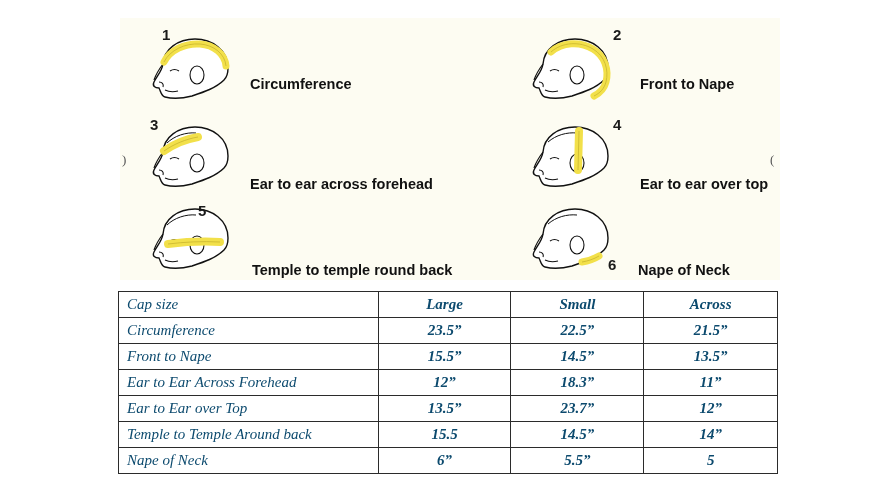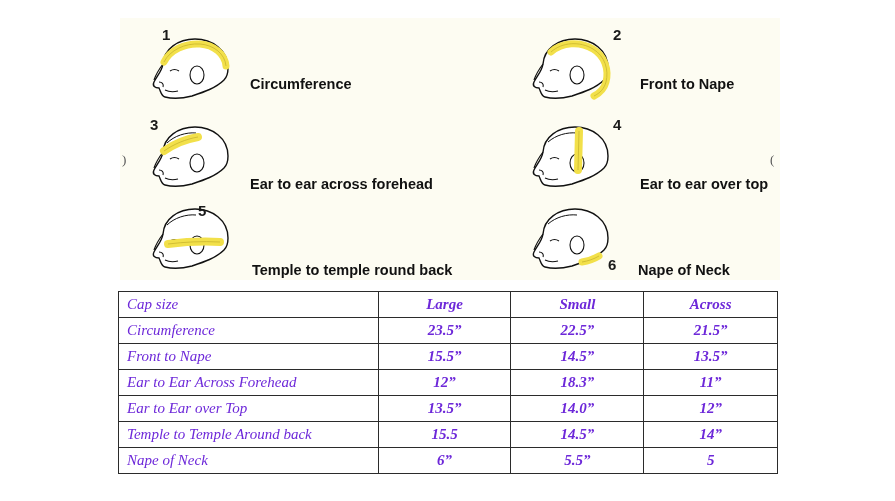--- a/index.html
+++ b/index.html
@@ -58,21 +58,21 @@
     top: 291px;
     width: 660px;
     border-collapse: collapse;
     background: #ffffff;
   }
   .size-table td {
     border: 1px solid #2b2b2b;
     font-family: "Liberation Serif", serif;
     font-style: italic;
     font-size: 15px;
-    color: #6d28d9;
+    color: #0c4a6e;
     height: 25px;
     padding: 0 8px;
   }
   .size-table td.label {
     text-align: left;
     width: 270px;
   }
   .size-table td.val {
     text-align: center;
     width: 130px;
@@ -215,21 +215,21 @@
       </tr>
       <tr>
         <td class="label">Ear to Ear Across Forehead</td>
         <td class="val">12”</td>
         <td class="val">18.3”</td>
         <td class="val">11”</td>
       </tr>
       <tr>
         <td class="label">Ear to Ear over Top</td>
         <td class="val">13.5”</td>
-        <td class="val">14.0”</td>
+        <td class="val">23.7”</td>
         <td class="val">12”</td>
       </tr>
       <tr>
         <td class="label">Temple to Temple Around back</td>
         <td class="val">15.5</td>
         <td class="val">14.5”</td>
         <td class="val">14”</td>
       </tr>
       <tr>
         <td class="label">Nape of Neck</td>

